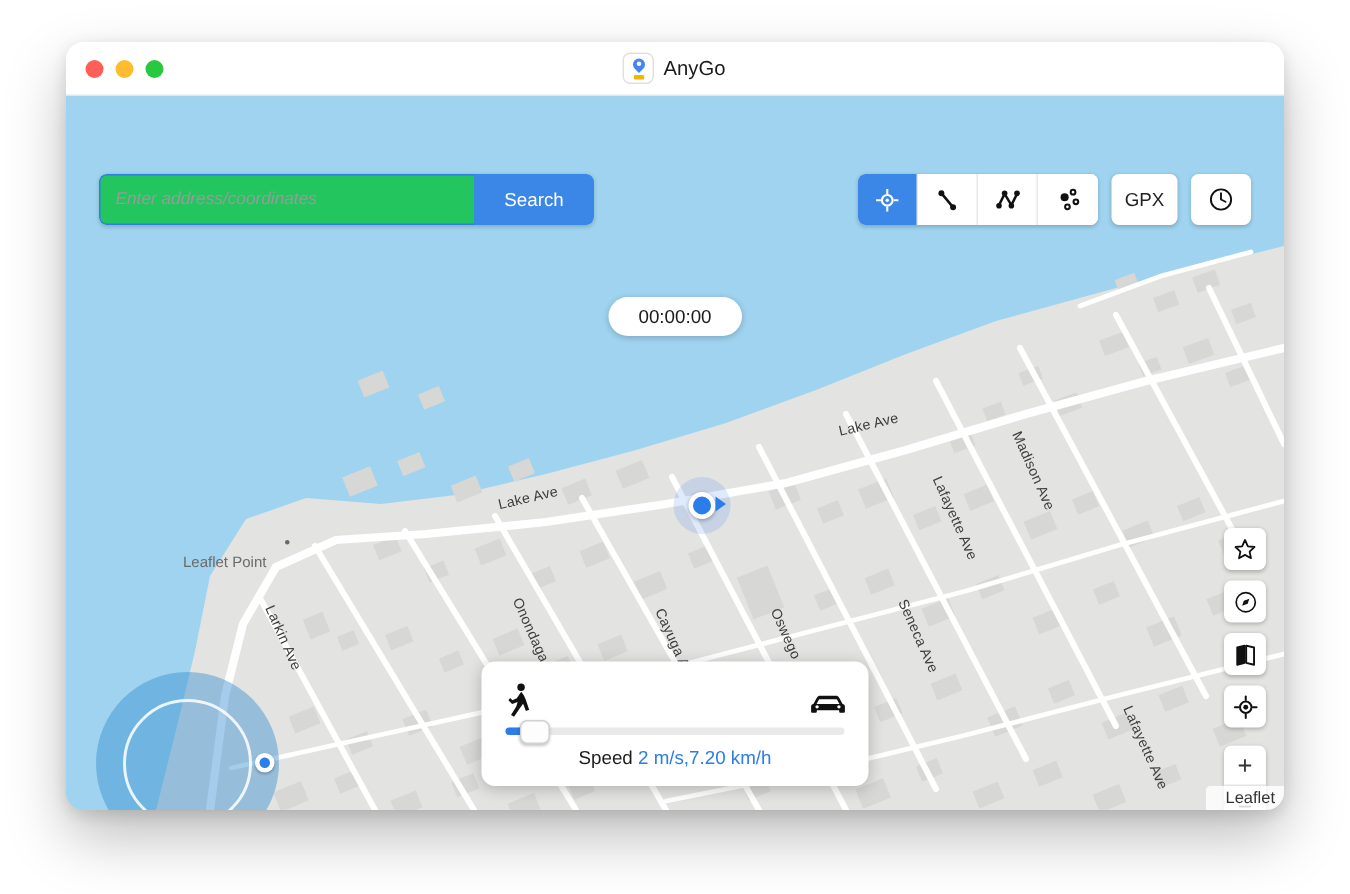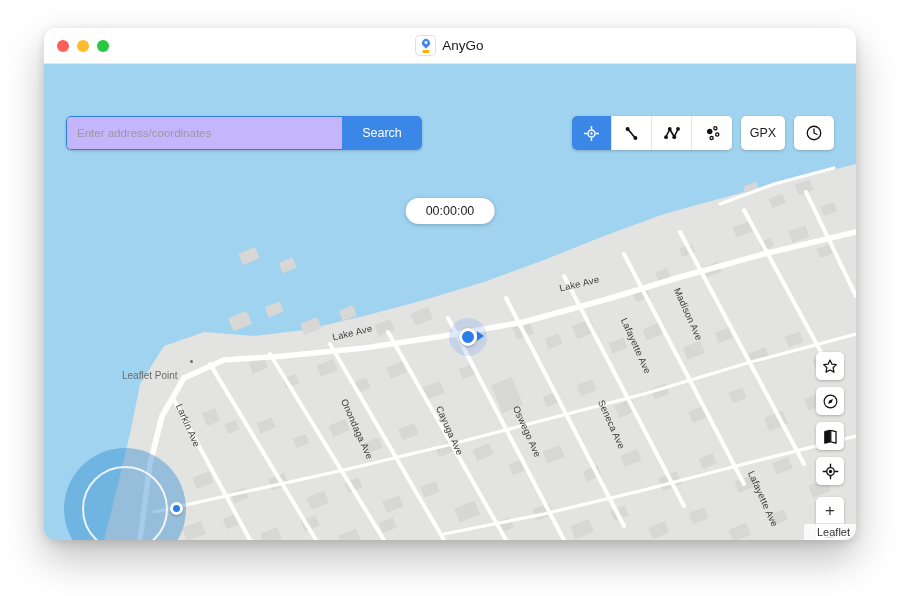--- a/index.html
+++ b/index.html
@@ -95,30 +95,31 @@
 
   
   .searchbar {
     position: absolute; left: 22px; top: 52px;
     display: flex; align-items: stretch;
     border-radius: 5px; overflow: hidden;
     box-shadow: 0 1px 3px rgba(0,0,0,.18);
     height: 34px;
   }
   .search-input {
-    width: 276px;
+    width: 250px;
     border: 1px solid #2f7fe0;
     border-right: none;
-    background: #c4b5fd;
+    background: #22c55e;
     padding: 0 10px;
     font-size: 11.5px;
     color: #3a3a3a;
     outline: none;
     font-family: "Liberation Sans", sans-serif;
     border-radius: 5px 0 0 5px;
+    font-style: italic;
   }
   .search-input::placeholder { color: #9a9a9a; }
   .search-btn {
     width: 80px;
     background: #3b87e8;
     color: #fff;
     border: none;
     font-size: 12.5px;
     font-family: "Liberation Sans", sans-serif;
     cursor: pointer;
@@ -529,20 +530,42 @@
       <button class="tbtn solo">
         <svg width="18" height="18" viewBox="0 0 24 24" fill="none" stroke="#111" stroke-width="1.7">
           <circle cx="12" cy="12" r="9"></circle>
           <polyline points="12,6.5 12,12 16,14" stroke-linecap="round" stroke-linejoin="round"></polyline>
         </svg>
       </button>
     </div>
 
     <div class="timer">00:00:00</div>
 
+    <div class="speed-panel">
+      <div class="speed-icons">
+        <svg width="22" height="24" viewBox="0 0 24 26">
+          <circle cx="13.5" cy="3.4" r="2.7" fill="#111"></circle>
+          <path d="M13.6 6.6 L10.4 11.4 L7.2 12.8 L5.6 11.2 L4.3 12.8 L7.0 15.6 L11.0 14.0 L10.0 17.4 L6.2 23.6 L8.4 24.9 L12.6 18.6 L15.0 15.4 L17.0 20.6 L19.4 19.8 L17.0 12.6 L15.6 9.4 Z" fill="#111"></path>
+        </svg>
+        <svg width="26" height="18" viewBox="0 0 30 20">
+          <path d="M2 15 L2 11.2 C2 10 2.8 9.4 3.8 9.2 L6.4 4.4 C6.9 3.3 7.8 2.8 9 2.8 L21 2.8 C22.2 2.8 23.1 3.3 23.6 4.4 L26.2 9.2 C27.2 9.4 28 10 28 11.2 L28 15 C28 15.6 27.6 16 27 16 L24.6 16 C24 16 23.6 15.6 23.6 15 L23.6 14 L6.4 14 L6.4 15 C6.4 15.6 6 16 5.4 16 L3 16 C2.4 16 2 15.6 2 15 Z" fill="#111"></path>
+          <path d="M8.2 5.6 L21.8 5.6 L23.8 9.2 L6.2 9.2 Z" fill="#fff"></path>
+          <circle cx="6.6" cy="11.4" r="1.3" fill="#fff"></circle>
+          <circle cx="23.4" cy="11.4" r="1.3" fill="#fff"></circle>
+        </svg>
+      </div>
+      <div class="slider-track">
+        <div class="slider-fill"></div>
+        <div class="slider-thumb"></div>
+      </div>
+      <div class="speed-text">
+        <span>Speed</span>
+        <span class="val">2 m/s,7.20 km/h</span>
+      </div>
+    </div>
 
     <div class="map-ctrls">
       <button class="mbtn">
         <svg width="16" height="16" viewBox="0 0 24 24" fill="none" stroke="#111" stroke-width="1.8" stroke-linejoin="round">
           <polygon points="12,3 14.9,9.3 21.5,10 16.6,14.6 18,21.2 12,17.9 6,21.2 7.4,14.6 2.5,10 9.1,9.3"></polygon>
         </svg>
       </button>
       <button class="mbtn">
         <svg width="17" height="17" viewBox="0 0 24 24" fill="none" stroke="#111" stroke-width="1.6">
           <circle cx="12" cy="12" r="9"></circle>

